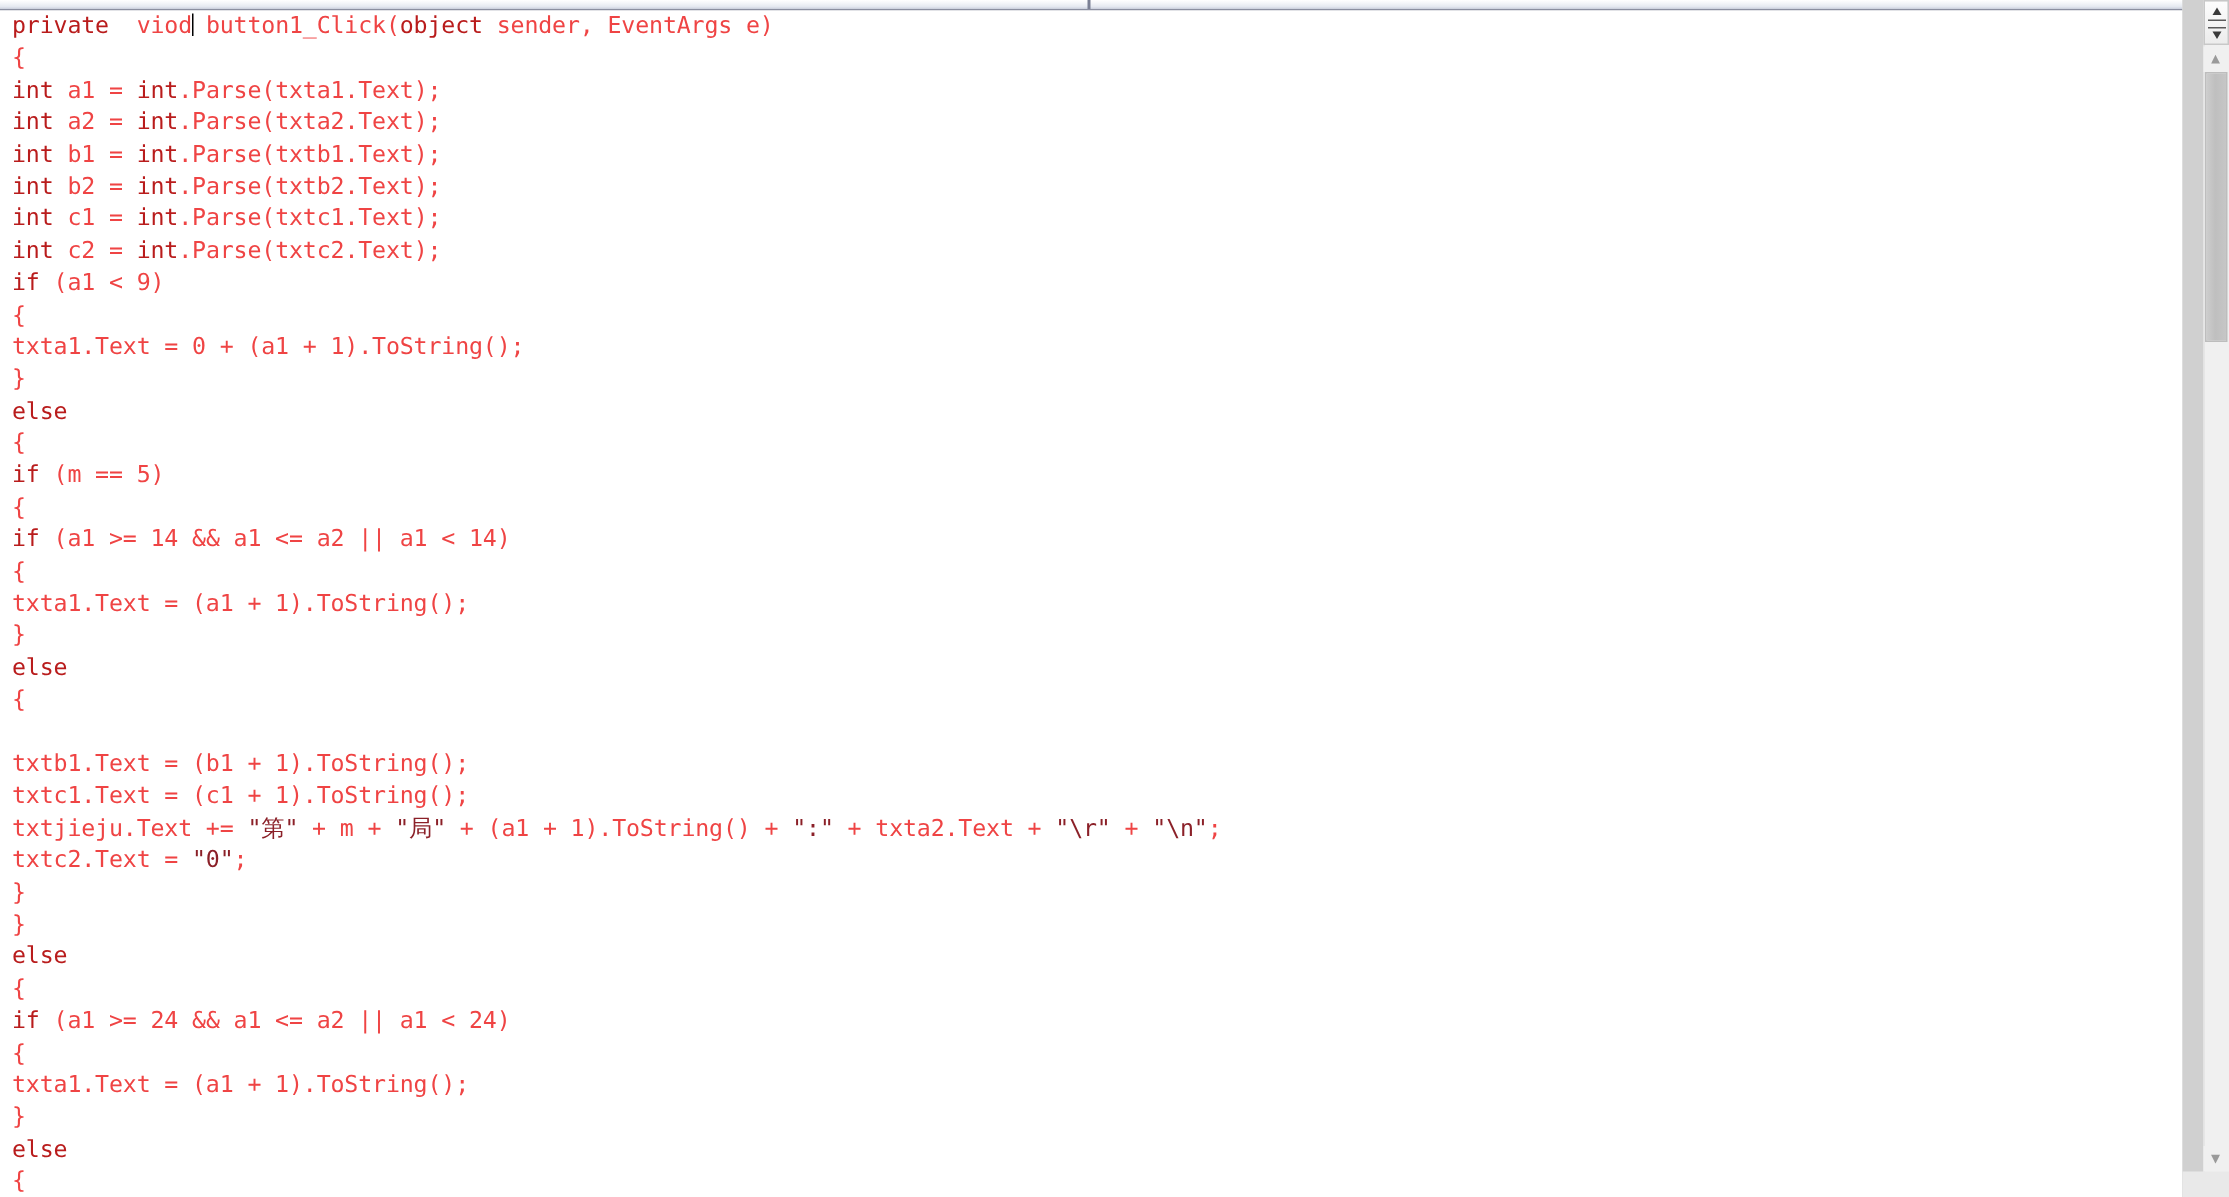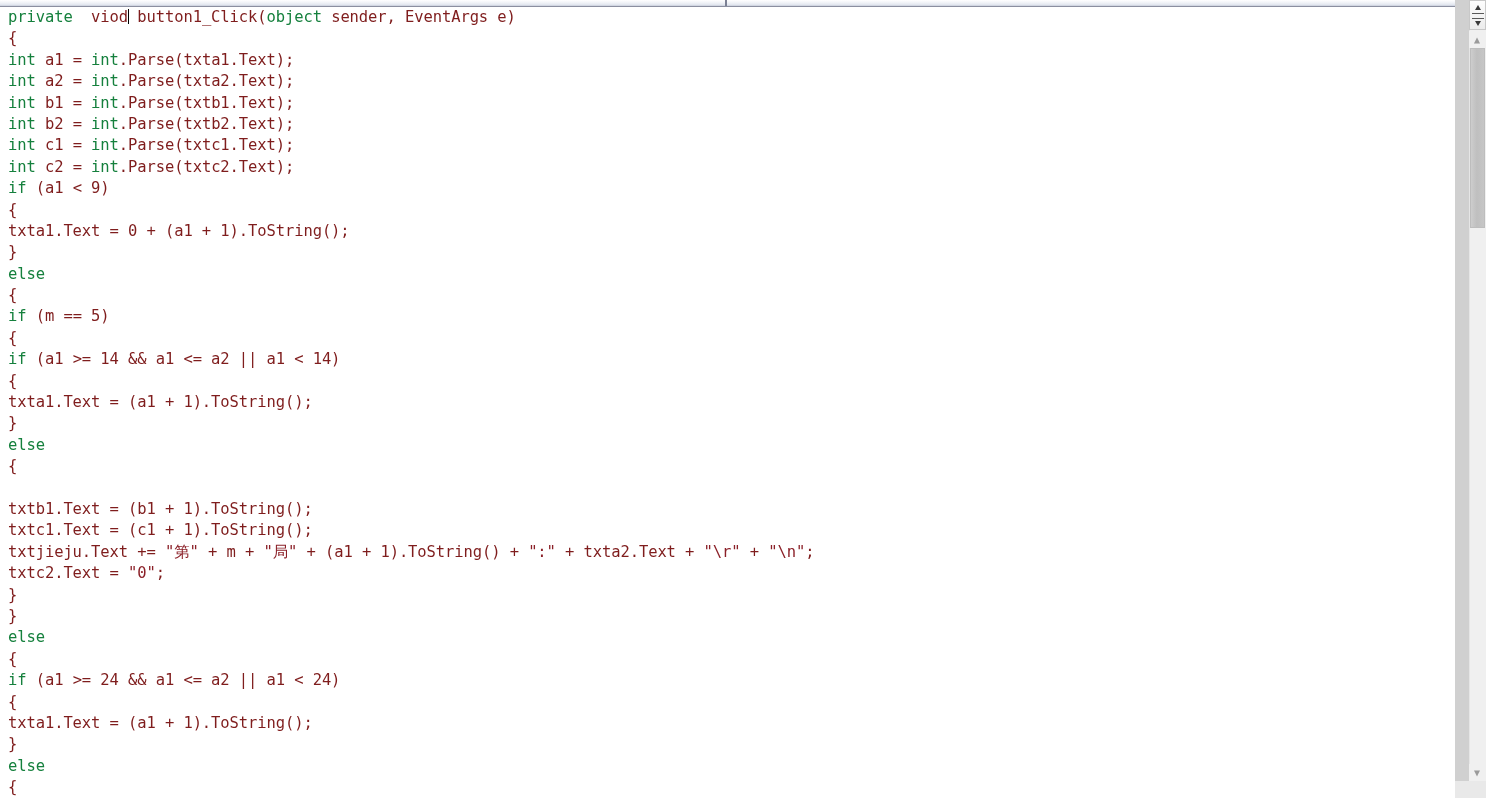--- a/index.html
+++ b/index.html
@@ -46,23 +46,23 @@
     margin: 0;
     padding: 0;
     font-family: "DejaVu Sans Mono", "Liberation Mono", monospace;
     font-size: 15.5px;
     line-height: 21.4px;
     color: #000000;
     white-space: pre;
     letter-spacing: -0.1px;
   }
   .ln { display: block; height: 21.4px; padding-left: 8px; }
-  .kw  { color: #15803d; }
+  .kw  { color: #b91c1c; }
   .str { color: #8b2028; }
-  .pun { color: #7f1d1d; }
+  .pun { color: #ef4444; }
 
   
   .caret {
     display: inline-block;
     width: 1px;
     height: 15px;
     background: #000000;
     vertical-align: -2px;
     margin: 0 -1px 0 0;
   }

